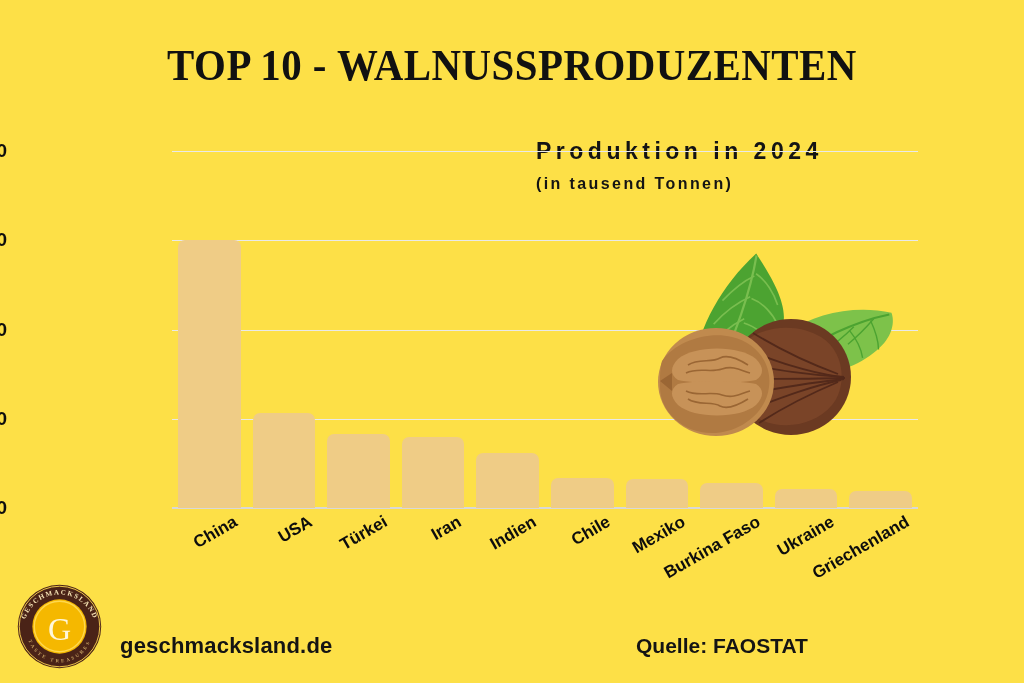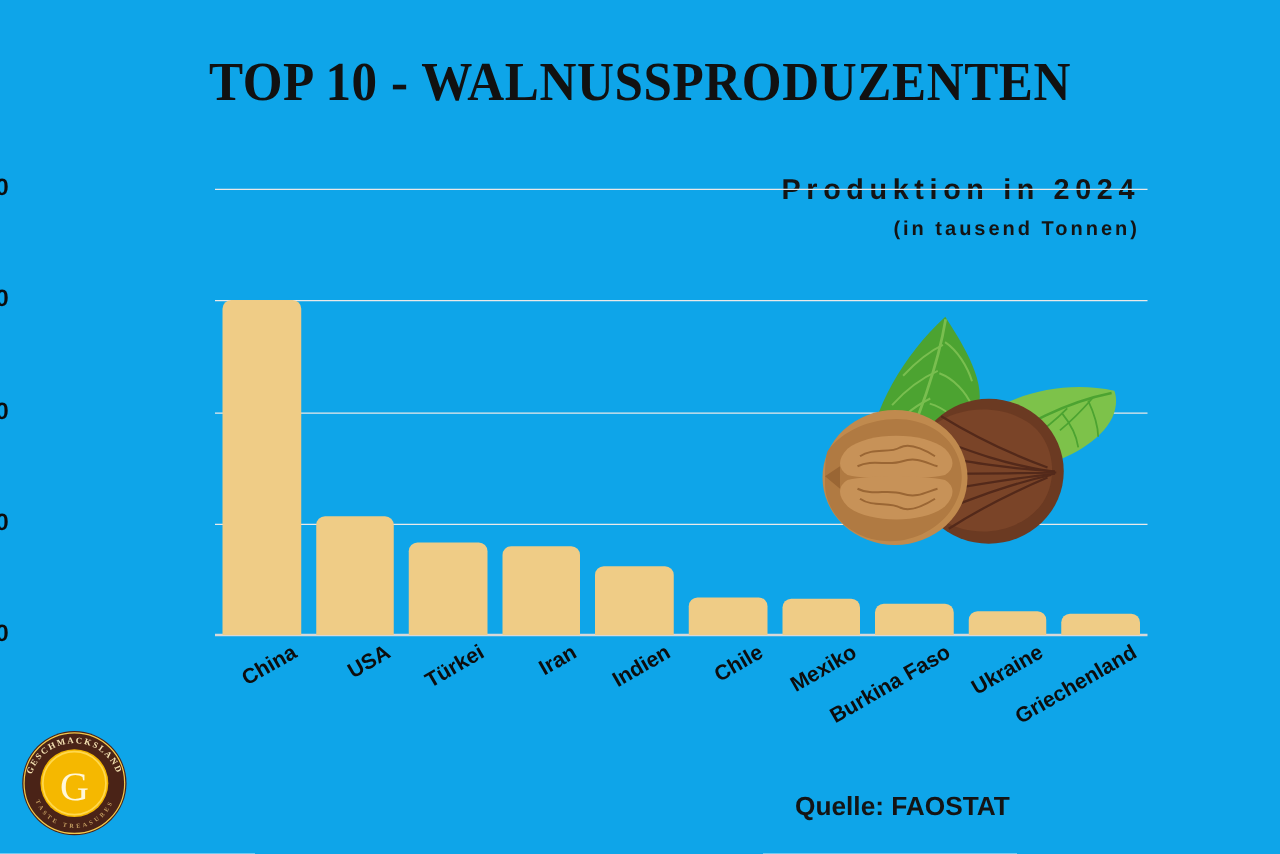--- a/index.html
+++ b/index.html
@@ -4,21 +4,21 @@
 <style>
   html, body {
     margin: 0;
     padding: 0;
     background: #ffffff;
   }
   #root {
     position: relative;
     width: 1024px;
     height: 683px;
-    background: #0ea5e9;
+    background: #fde047;
     overflow: hidden;
     font-family: "Liberation Sans", sans-serif;
   }
 
   
   .chart-title {
     position: absolute;
     left: 0;
     top: 40px;
     width: 1024px;
@@ -29,24 +29,24 @@
     letter-spacing: 0.5px;
     color: #111111;
     transform: scaleX(0.93);
     transform-origin: center top;
     white-space: nowrap;
   }
 
   
   .subtitle-wrap {
     position: absolute;
-    left: 512px;
+    left: 536px;
     top: 138px;
     width: 400px;
-    text-align: right;
+    text-align: left;
   }
   .subtitle-main {
     font-size: 23px;
     font-weight: bold;
     letter-spacing: 4.5px;
     color: #141414;
     white-space: nowrap;
   }
   .subtitle-sub {
     margin-top: 10px;
@@ -296,15 +296,16 @@
       <text font-family="Liberation Serif, serif" font-size="7.2" font-weight="bold" fill="#F6E3B4" letter-spacing="1.5">
         <textPath href="#arcTop" startOffset="50%" text-anchor="middle">GESCHMACKSLAND</textPath>
       </text>
       <text font-family="Liberation Serif, serif" font-size="5" font-weight="bold" fill="#C7A163" letter-spacing="2.4">
         <textPath href="#arcBottom" startOffset="50%" text-anchor="middle">TASTE TREASURES</textPath>
       </text>
       <text x="50" y="64" text-anchor="middle" font-family="Liberation Serif, serif" font-size="33" fill="#FFF7DA">G</text>
     </svg>
   </div>
 
+  <div class="site-url">geschmacksland.de</div>
   <div class="source-note">Quelle: FAOSTAT</div>
 
 </div>
 
 </body></html>

